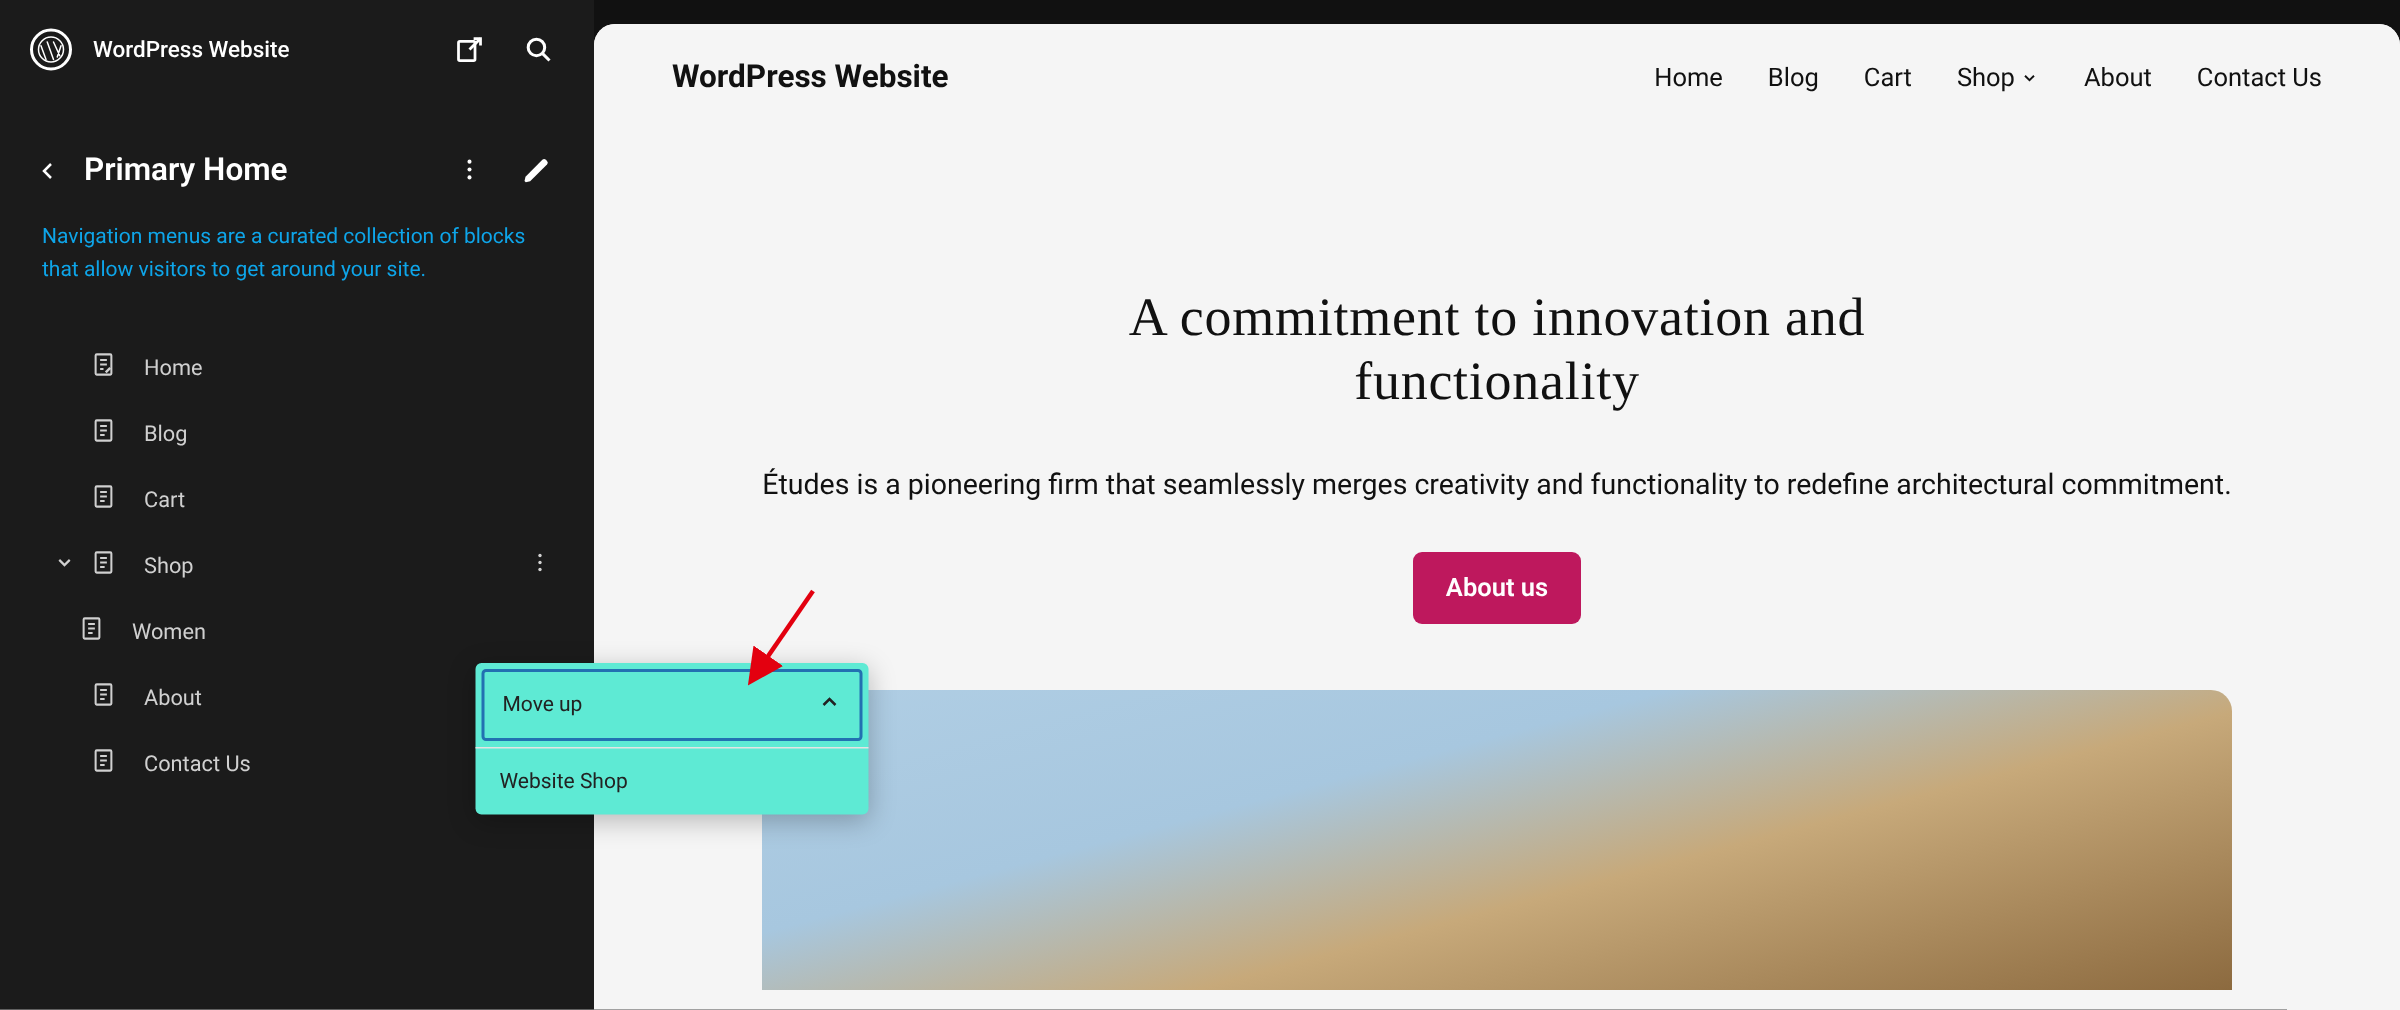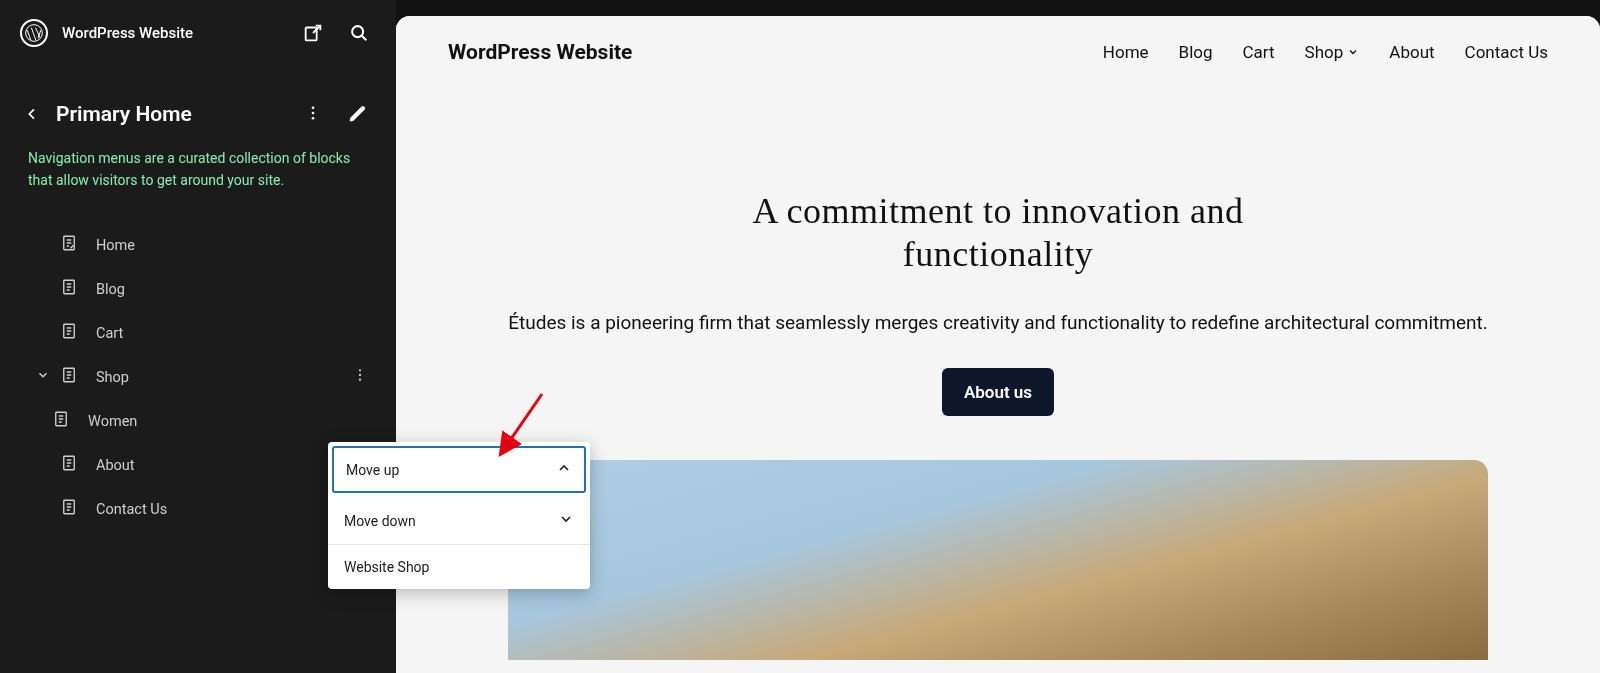--- a/index.html
+++ b/index.html
@@ -11,47 +11,47 @@
   .sidebar-top { display: flex; align-items: center; height: 66px; padding: 0 20px; gap: 14px; }
   .wp-logo { width: 28px; height: 28px; border: 2px solid #fff; border-radius: 50%; display: flex; align-items: center; justify-content: center; color: #fff; font-weight: 700; font-size: 18px; font-family: Georgia, serif; }
   .site-name { font-size: 15px; font-weight: 500; color: #fff; flex: 1; }
   .top-icons { display: flex; gap: 24px; margin-right: 6px; }
   .icon-btn { color: #e5e5e5; cursor: pointer; display: inline-flex; }
 
   .panel-header { display: flex; align-items: center; padding: 36px 24px 0 24px; gap: 16px; }
   .panel-title { font-size: 21px; font-weight: 600; color: #fff; flex: 1; }
   .panel-actions { display: flex; gap: 26px; margin-right: 4px; }
 
-  .panel-desc { color: #86efac; font-size: 14px; line-height: 1.55; padding: 22px 28px 8px 28px; }
+  .panel-desc { color: #0ea5e9; font-size: 14px; line-height: 1.55; padding: 22px 28px 8px 28px; }
 
   .menu-list { padding: 24px 0 0 0; }
   .menu-item { display: flex; align-items: center; height: 44px; padding: 0 24px 0 60px; gap: 18px; font-size: 14.5px; color: #d0d0d0; cursor: pointer; position: relative; }
   .menu-item.sub { padding-left: 52px; }
   .menu-item .chev { position: absolute; left: 36px; }
   .menu-item .page-icon { flex: none; }
   .menu-item .kebab { margin-left: auto; padding-right: 4px; }
   .menu-item .label { flex: none; }
 
   
   .preview { flex: 1; background: #111; display: flex; flex-direction: column; padding-top: 16px; }
   .canvas { background: #f5f5f5; flex: 1; border-radius: 14px 14px 0 0; overflow: hidden; display: flex; flex-direction: column; }
   .site-header { display: flex; align-items: center; padding: 24px 52px 16px 52px; background: #f5f5f5; }
   .site-title { font-size: 21px; font-weight: 700; color: #111; flex: 1; }
   .site-nav { display: flex; gap: 30px; font-size: 17px; color: #111; }
   .site-nav .nav-item { display: inline-flex; align-items: center; gap: 4px; cursor: pointer; }
 
   .hero { text-align: center; padding: 110px 60px 40px 60px; background: #f5f5f5; color: #111; }
   .hero h1 { font-family: Georgia, "Times New Roman", serif; font-weight: 400; font-size: 36px; line-height: 1.2; letter-spacing: .5px; }
   .hero p { font-size: 19px; margin-top: 32px; line-height: 1.55; color: #111; }
-  .hero .btn { display: inline-block; margin-top: 30px; background: #0f172a; color: #fff; padding: 14px 22px; border-radius: 6px; font-size: 17px; font-weight: 600; cursor: pointer; }
+  .hero .btn { display: inline-block; margin-top: 30px; background: #be185d; color: #fff; padding: 14px 22px; border-radius: 6px; font-size: 17px; font-weight: 600; cursor: pointer; }
 
   .photo { margin-top: 44px; height: 200px; background: linear-gradient(165deg, #b0cee4 0%, #a7c7df 35%, #c7a97a 60%, #8c6a3f 100%); border-radius: 14px 14px 0 0; margin-right: 52px; margin-left: 52px; }
 
   
-  .dropdown { position: absolute; left: 328px; top: 442px; width: 262px; background: #ffffff; border-radius: 4px; box-shadow: 0 4px 18px rgba(0,0,0,.25); font-size: 14px; color: #222; z-index: 20; }
+  .dropdown { position: absolute; left: 317px; top: 442px; width: 262px; background: #5eead4; border-radius: 4px; box-shadow: 0 4px 18px rgba(0,0,0,.25); font-size: 14px; color: #222; z-index: 20; }
   .dd-item { display: flex; align-items: center; justify-content: space-between; padding: 14px 16px; cursor: pointer; }
   .dd-item.highlight { border: 2px solid #2271b1; border-radius: 3px; margin: 4px; padding: 12px 12px; }
   .dd-sep { height: 1px; background: #e4e4e4; }
 
   
   .arrow-anno { position: absolute; left: 494px; top: 390px; z-index: 30; pointer-events: none; }
 </style>
 </head>
 <body>
 
@@ -209,26 +209,20 @@
   </div>
 </main>
 
 <div class="dropdown">
   <div class="dd-item highlight">
     <span>Move up</span>
     <span><svg width="16" height="16" viewBox="0 0 24 24" fill="none" stroke="#222" stroke-width="2.5">
           <path d="M6 15l6-6 6 6"></path>
         </svg></span>
   </div>
-  <div class="dd-item">
-    <span>Move down</span>
-    <span><svg width="16" height="16" viewBox="0 0 24 24" fill="none" stroke="#222" stroke-width="2.5">
-          <path d="M6 9l6 6 6-6"></path>
-        </svg></span>
-  </div>
   <div class="dd-sep"></div>
   <div class="dd-item">
     <span>Website Shop</span>
   </div>
 </div>
 
 <svg class="arrow-anno" width="60" height="70" viewBox="0 0 60 70">
   <defs>
       <marker id="ah" markerWidth="8" markerHeight="8" refX="6" refY="4" orient="auto">
         <path d="M0 0L8 4L0 8z" fill="#e3000f"></path>

